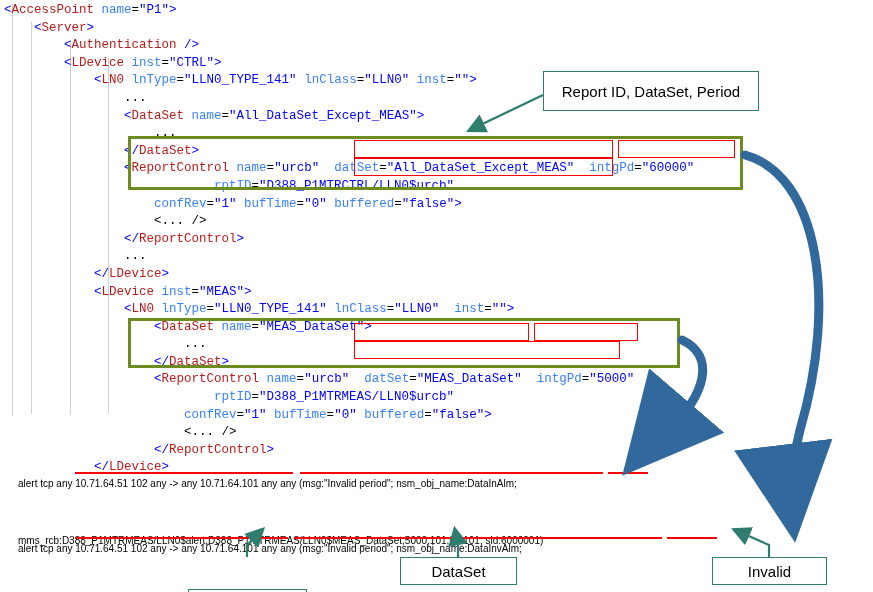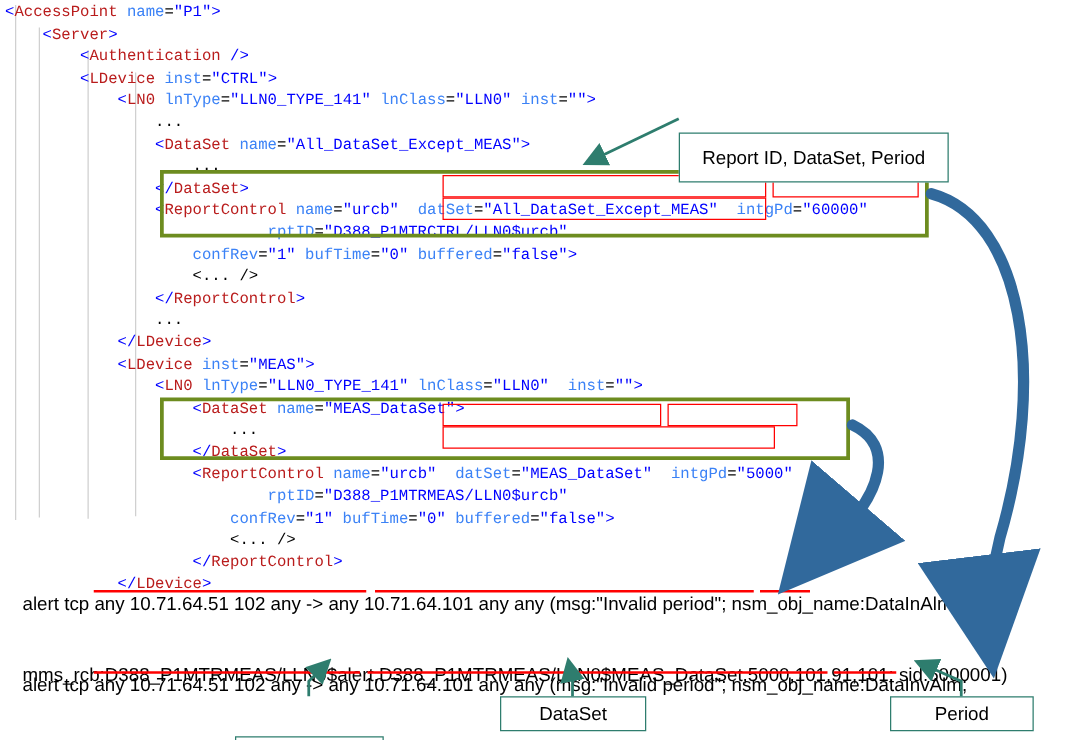--- a/index.html
+++ b/index.html
@@ -54,21 +54,21 @@
     display:flex;
     align-items:center;
     justify-content:center;
     font-family:"Liberation Sans",sans-serif;
   }
 
   
   .rule{
     position:absolute;
     font-family:"Liberation Sans",sans-serif;
-    font-size:15px;
+    font-size:10px;
     line-height:19px;
     color:#000000;
     white-space:pre;
   }
   .uline{position:absolute;height:2px;background:#ff0000;}
 
   svg.overlay{position:absolute;left:0;top:0;width:873px;height:592px;pointer-events:none;}
 </style>
 </head>
 <body>
@@ -86,31 +86,31 @@
   <div class="greenbox" style="left:128px; top:318px; width:552px; height:50px;"></div>
 
   <div class="redbox" style="left:354px; top:140px; width:259px; height:18px;"></div>
   <div class="redbox" style="left:618px; top:140px; width:117px; height:18px;"></div>
   <div class="redbox" style="left:354px; top:158px; width:259px; height:18px;"></div>
 
   <div class="redbox" style="left:354px; top:323px; width:175px; height:18px;"></div>
   <div class="redbox" style="left:534px; top:323px; width:104px; height:18px;"></div>
   <div class="redbox" style="left:354px; top:341px; width:266px; height:18px;"></div>
 
-  <div class="labelbox" style="left:543px; top:71px; width:216px; height:40px;margin-top:35px;">
+  <div class="labelbox" style="left:543px; top:71px; width:216px; height:40px;">
     <span>Report ID, DataSet, Period</span>
   </div>
   <div class="labelbox" style="left:188px; top:557px; width:119px; height:28px;margin-top:32px;">
     <span>Report ID</span>
   </div>
   <div class="labelbox" style="left:400px; top:557px; width:117px; height:28px;">
     <span>DataSet</span>
   </div>
   <div class="labelbox" style="left:712px; top:557px; width:115px; height:28px;">
-    <span>Period</span>
+    <span>Invalid</span>
   </div>
 
   <div class="rule" style="left:18px; top:436px; width:840px;">
     <div>alert tcp any 10.71.64.51 102 any -&gt; any 10.71.64.101 any any (msg:"Invalid period"; nsm_obj_name:DataInAlm;</div>
     <div>mms_rcb:D388_P1MTRMEAS/LLN0$alert,D388_P1MTRMEAS/LLN0$MEAS_DataSet,5000,101,91,101; sid:6000001)</div>
   </div>
 
   <div class="rule" style="left:18px; top:501px; width:840px;">
     <div>alert tcp any 10.71.64.51 102 any -&gt; any 10.71.64.101 any any (msg:"Invalid period"; nsm_obj_name:DataInvAlm;</div>
     

